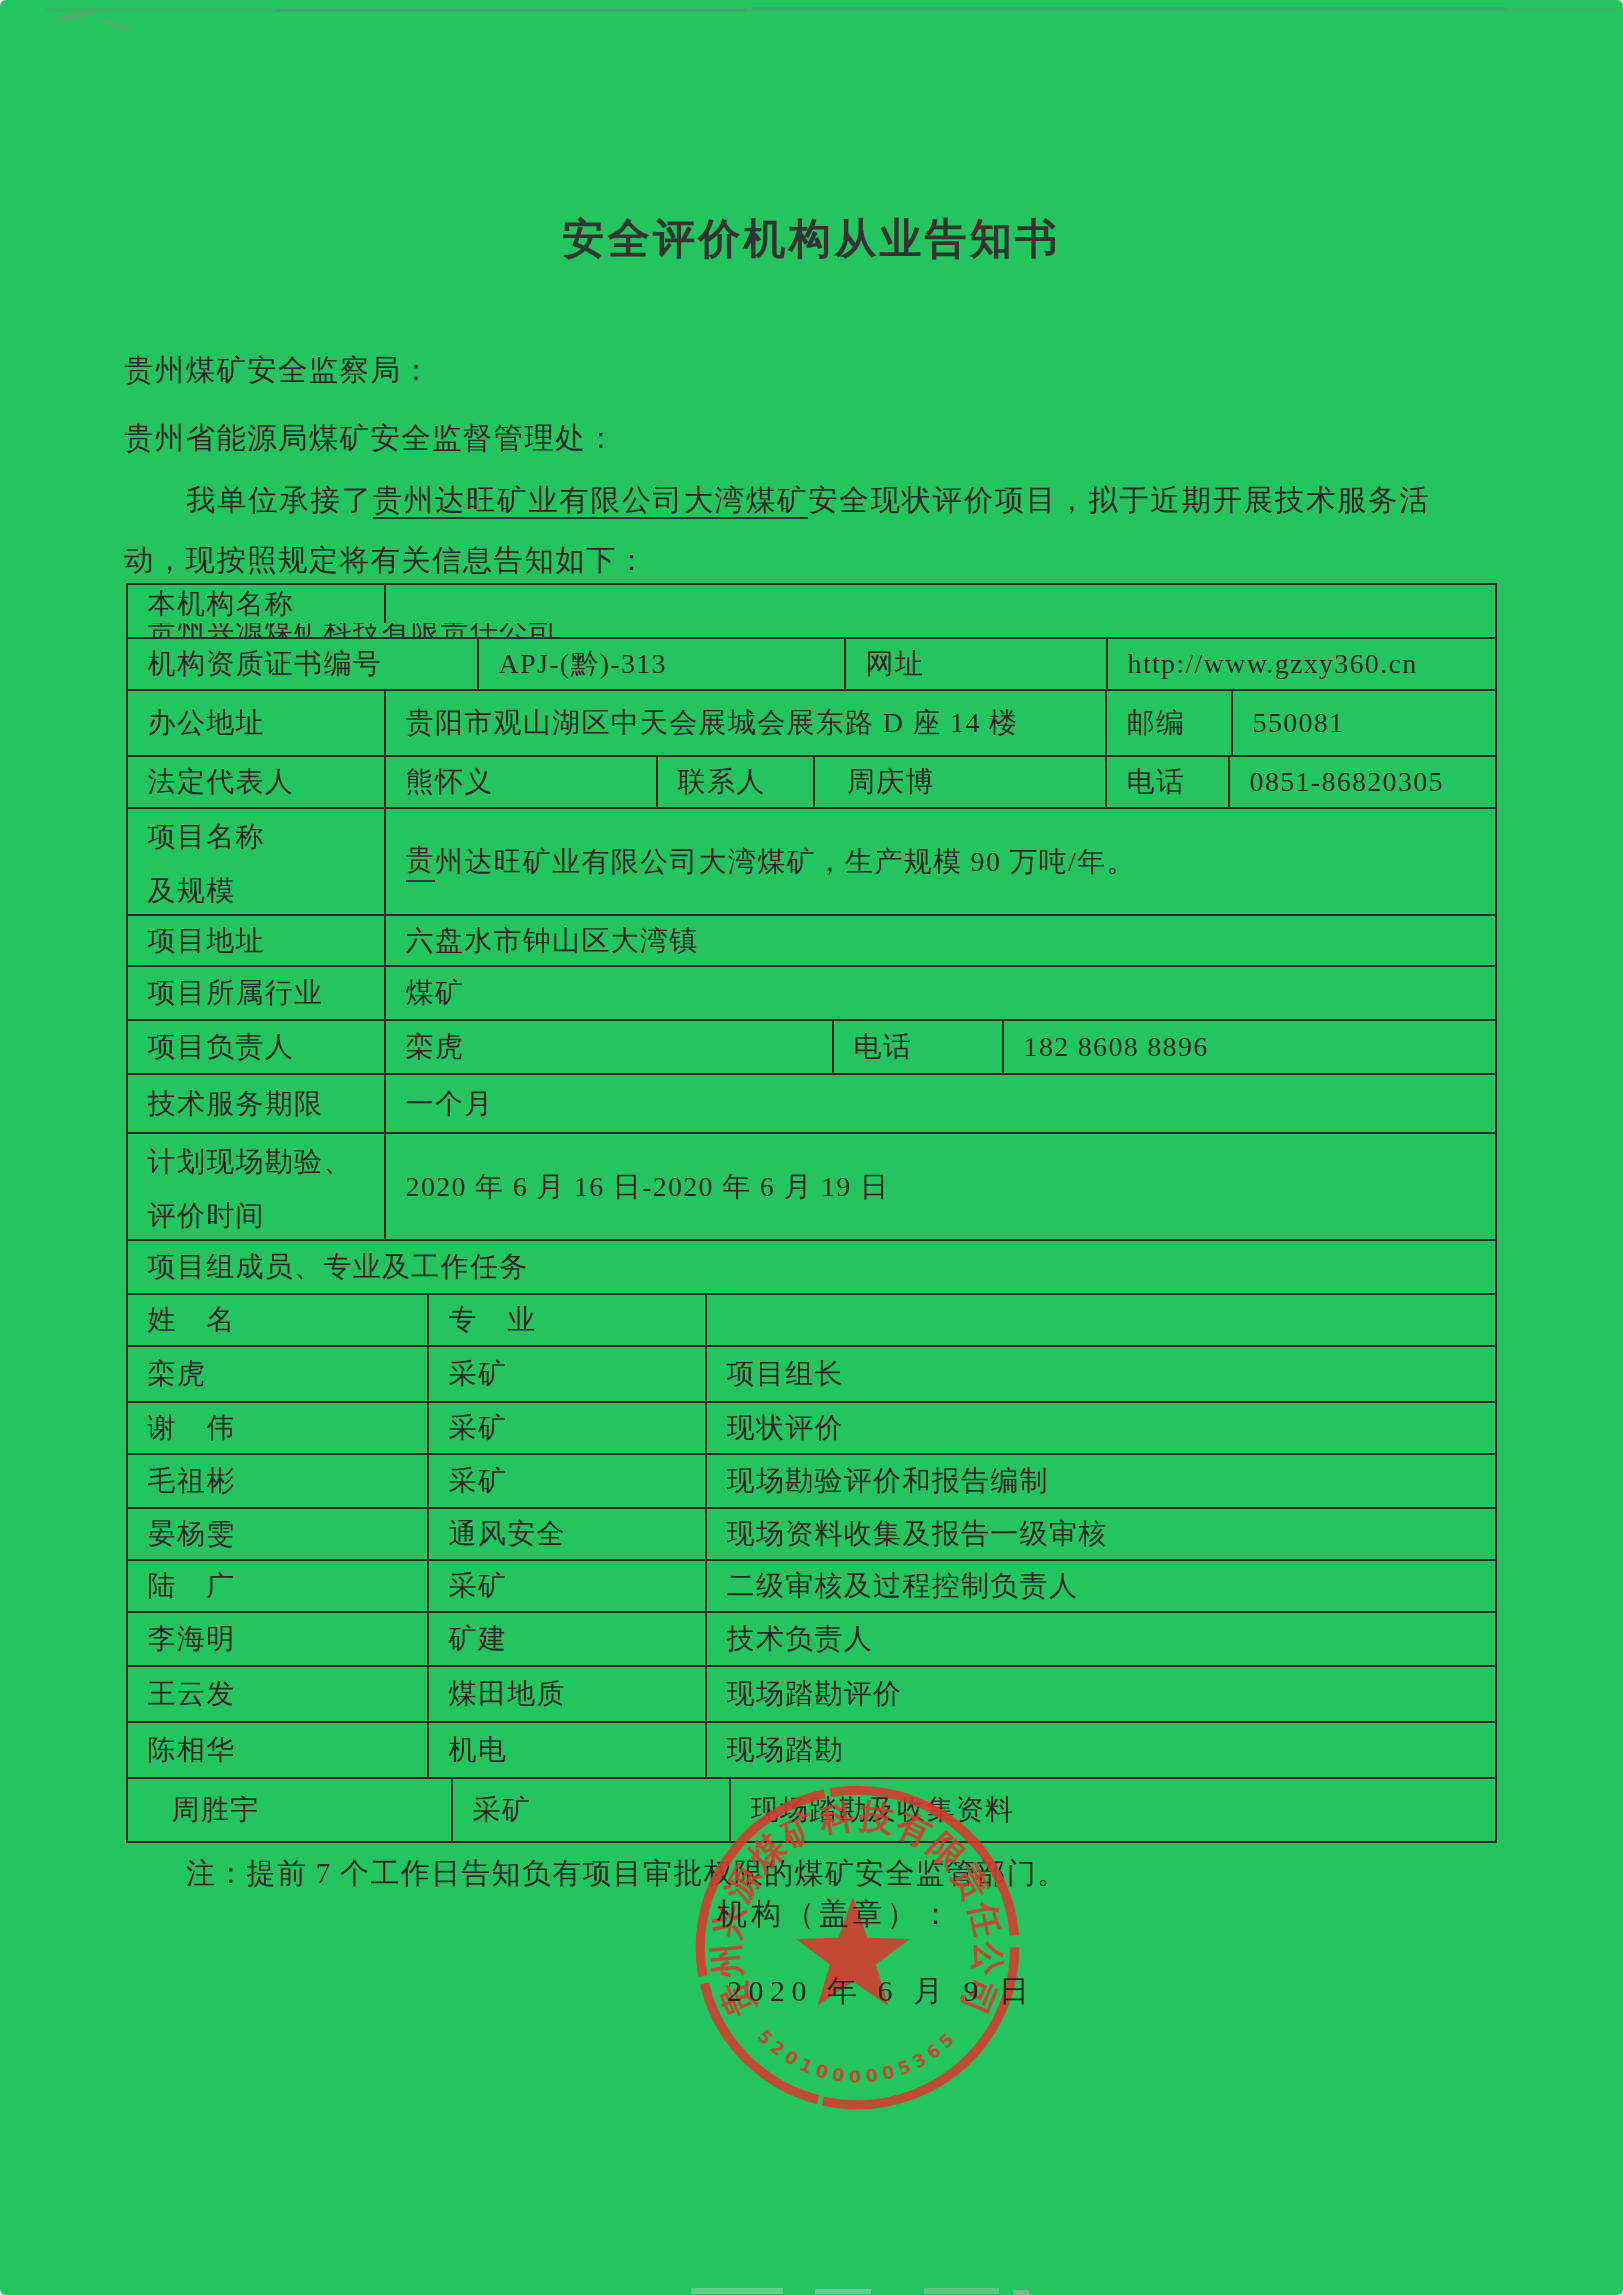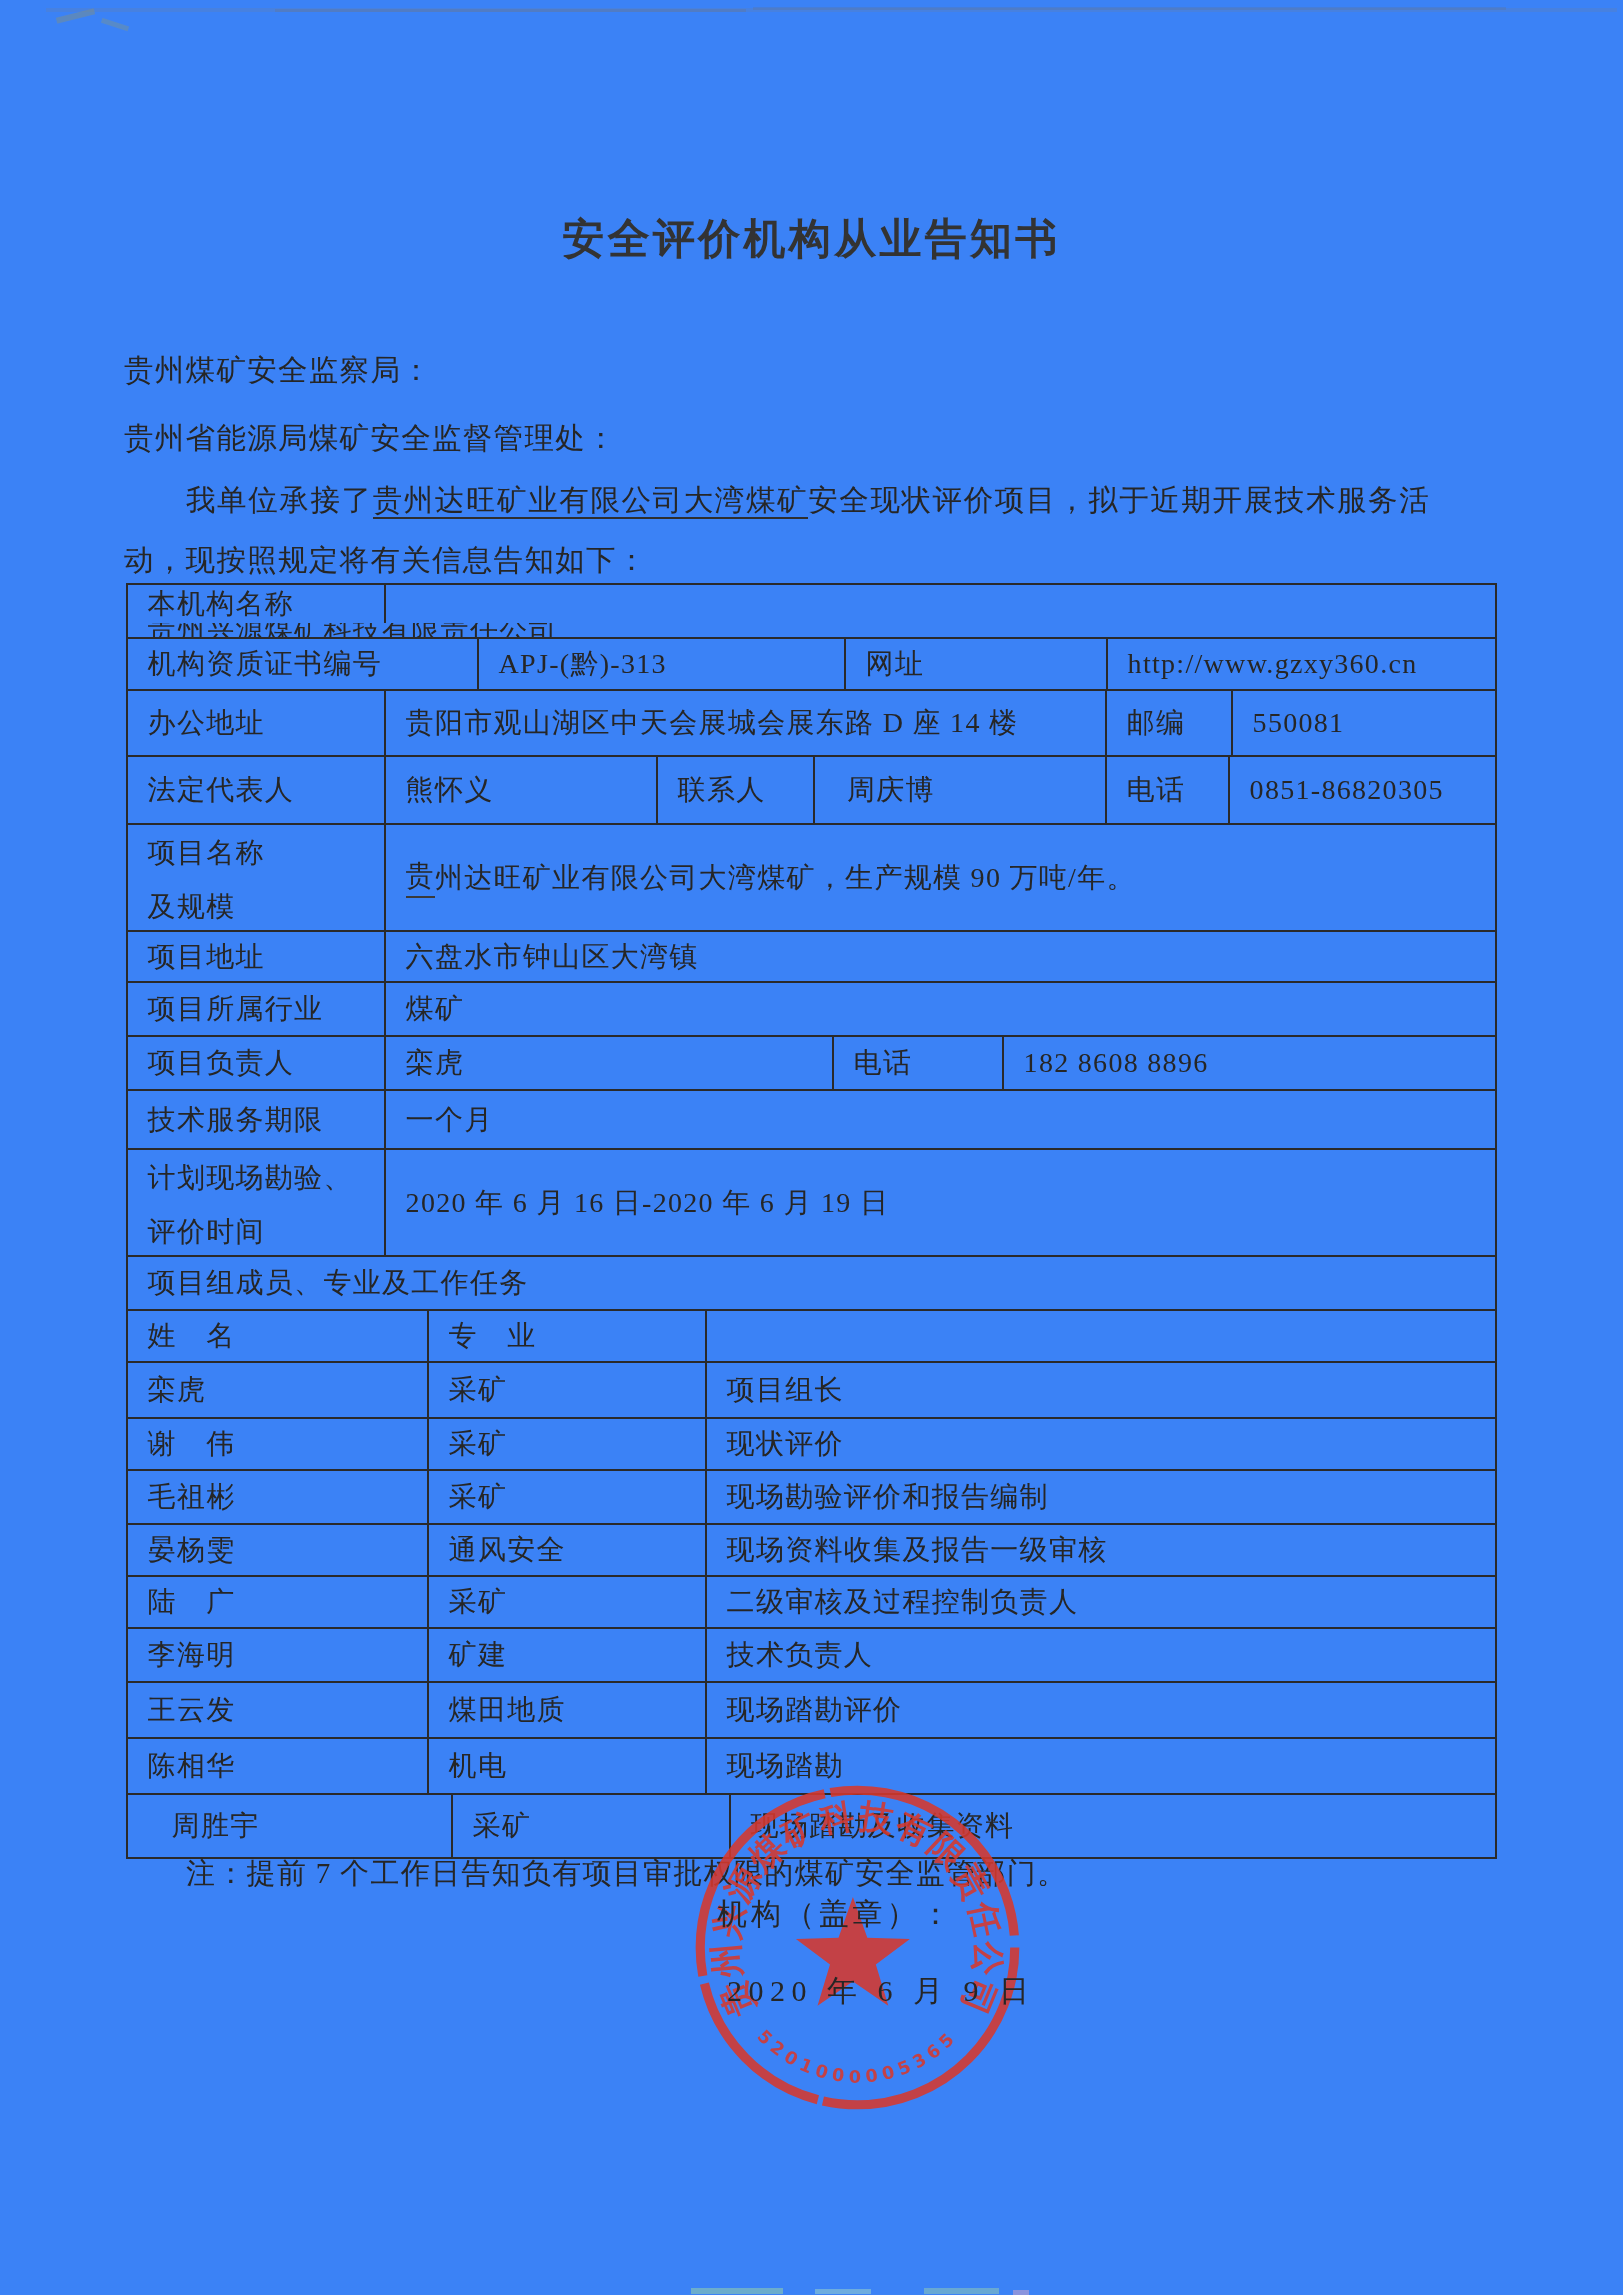--- a/index.html
+++ b/index.html
@@ -1,23 +1,24 @@
 <!DOCTYPE html>
 <html style="font-size:10.5px"><head>
 <meta charset="utf-8">
 <style>
   html,body{margin:0;padding:0;background:#e8e8e8;}
   .page{
     position:relative;
     width:1623px;height:2295px;
     margin:0 auto;
-    background:#3b82f6;
+    background:#22c55e;
     font-family:"Liberation Serif","DejaVu Serif",serif;
     color:#262626;
     overflow:hidden;
+    border-radius:6px;
   }
   
   .smudge{position:absolute;background:rgba(125,125,125,.18);filter:blur(0.7px);}
   .greenmark{position:absolute;filter:blur(0.3px);}
   
   .doc-title{
     position:absolute;top:211px;left:0;width:100%;
     text-align:center;font-size:42px;font-weight:bold;
     letter-spacing:3.3px;color:#333;
   }
@@ -92,21 +93,21 @@
       <div class="td grow">http://www.gzxy360.cn</div>
     </div>
 
     <div class="tr" style="height:66px;">
       <div class="td c394">办公地址</div>
       <div class="td c1102">贵阳市观山湖区中天会展城会展东路 D 座 14 楼</div>
       <div class="td c192">邮编</div>
       <div class="td grow">550081</div>
     </div>
 
-    <div class="tr" style="height:68px;justify-content:space-between;">
+    <div class="tr" style="height:52px;justify-content:space-between;">
       <div class="td c394">法定代表人</div>
       <div class="td c416">熊怀义</div>
       <div class="td c240">联系人</div>
       <div class="td c446">周庆博</div>
       <div class="td c188">电话</div>
       <div class="td grow">0851-86820305</div>
     </div>
 
     <div class="tr" style="height:107px;">
       <div class="td c394">

